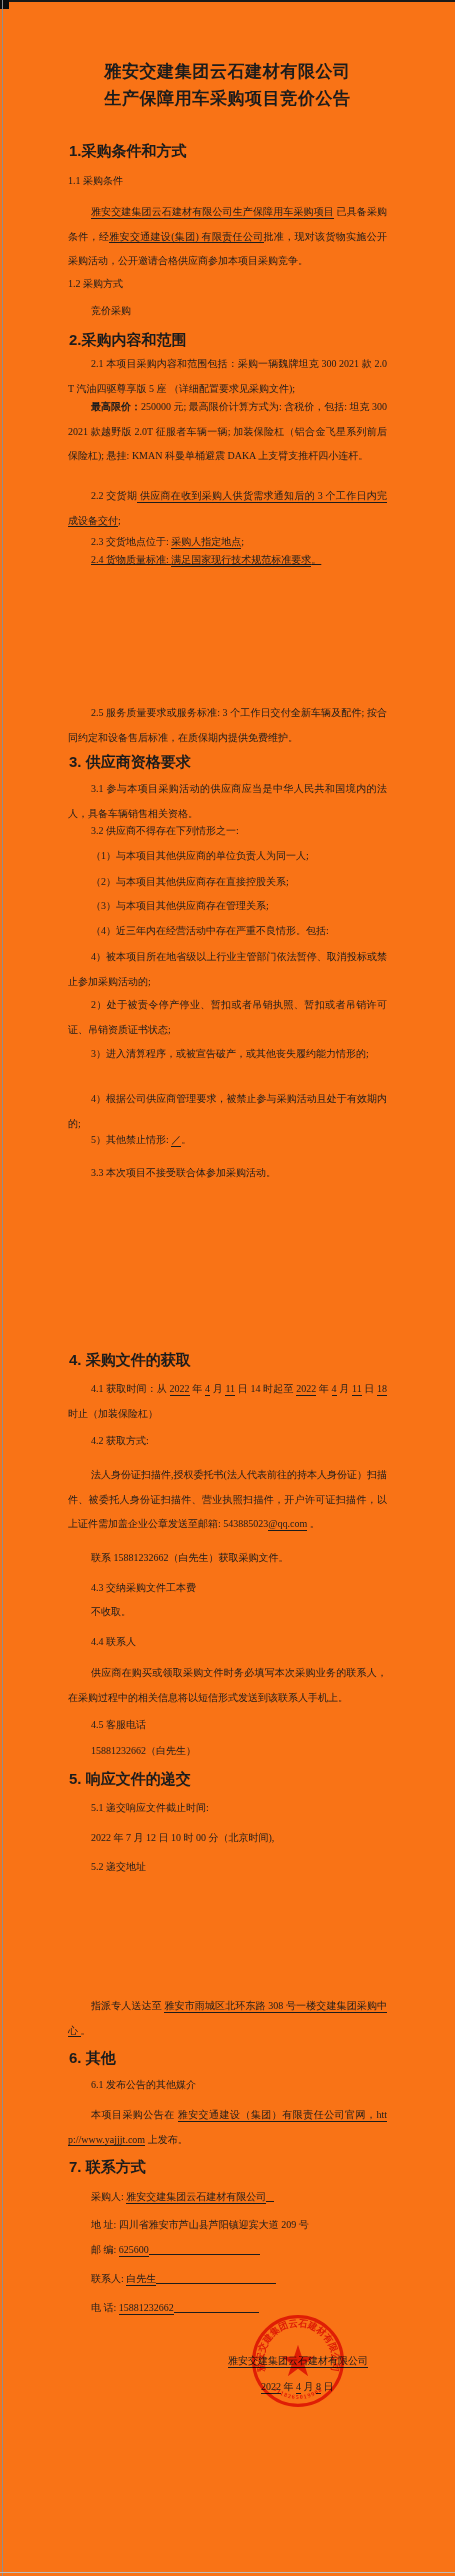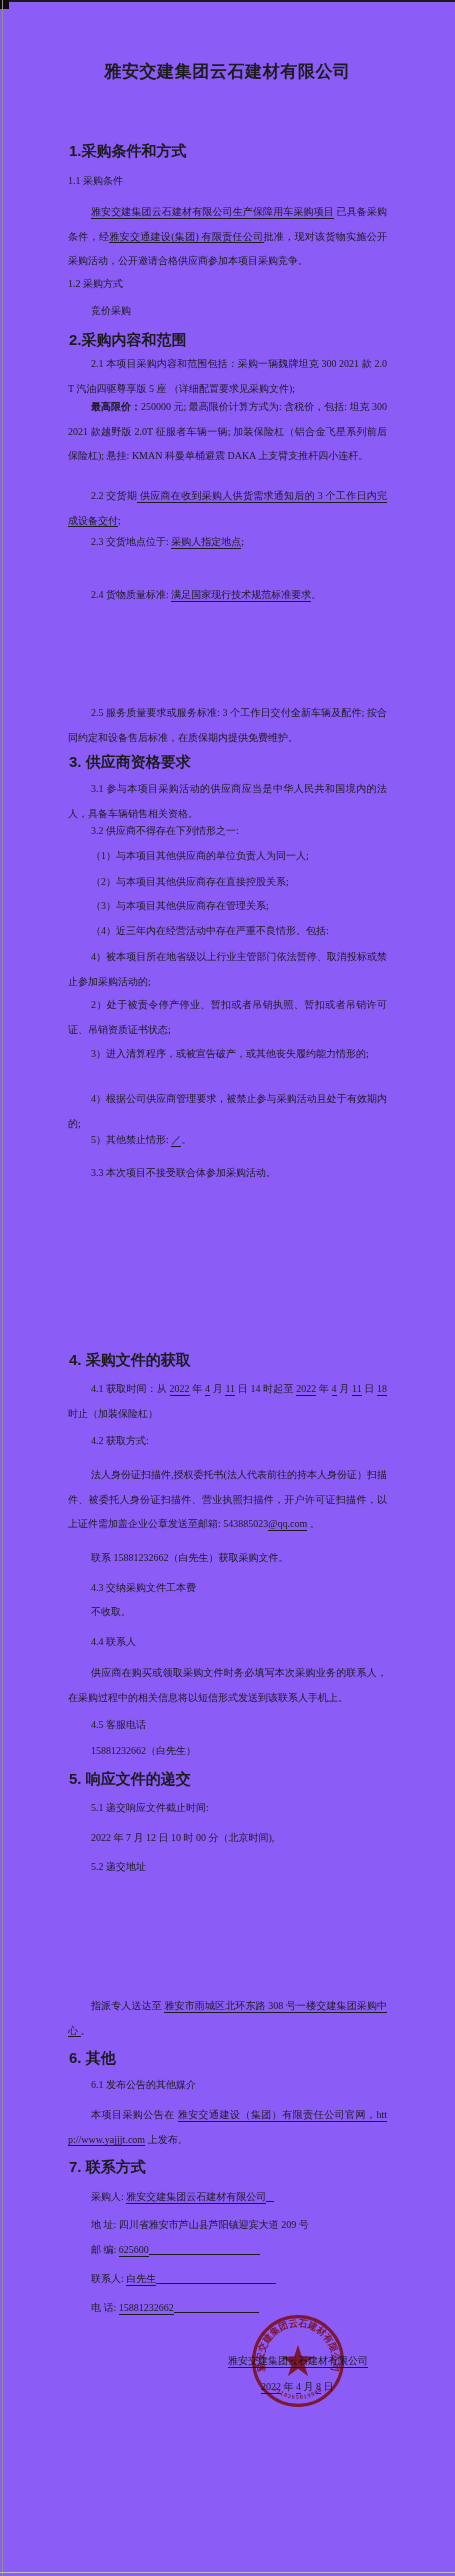--- a/index.html
+++ b/index.html
@@ -1,16 +1,16 @@
 <!DOCTYPE html>
 <html style="font-size:9px"><head>
 <meta charset="utf-8">
 <style>
   html,body{margin:0;padding:0;background:#ffffff;}
-  .page{position:relative;width:455px;height:2576px;background:#8b5cf6;overflow:hidden;
+  .page{position:relative;width:455px;height:2576px;background:#f97316;overflow:hidden;
         font-family:"Liberation Serif","DejaVu Serif",serif;color:#1c1c1c;}
   
   .edge-top{position:absolute;left:0;top:0;width:455px;height:2.3px;background:#1a1a1a;}
   .edge-corner{position:absolute;left:0;top:0;width:8.5px;height:9px;background:#0d0d0d;}
   .edge-left{position:absolute;left:2.3px;top:0;width:1.1px;height:2576px;background:#8f8f8f;}
   .edge-bottom{position:absolute;left:0;top:2572px;width:455px;height:1.1px;background:#bdbdbd;}
   
   .title{position:absolute;left:0;width:455px;text-align:center;font-weight:700;
          font-size:17px;line-height:27px;letter-spacing:0.6px;}
   .title.l1{top:58px;}
@@ -35,33 +35,34 @@
 </head>
 <body>
 
 <div class="page">
   <div class="edge-top"></div>
   <div class="edge-corner"></div>
   <div class="edge-left"></div>
   <div class="edge-bottom"></div>
 
   <div class="title l1">雅安交建集团云石建材有限公司</div>
+  <div class="title l2">生产保障用车采购项目竞价公告</div>
 
   <div>
       <div class="blk t-h" style="top: 139px;"><span>1.采购条件和方式</span></div>
       <div class="blk t-sub0" style="top: 169px;"><span>1.1 采购条件</span></div>
       <div class="blk t-p" style="top: 200px;"><span class="u">雅安交建集团云石建材有限公司生产保障用车采购项目</span><span> 已具备采购条件，经</span><span class="u">雅安交通建设(集团) 有限责任公司</span><span>批准，现对该货物实施公开采购活动，公开邀请合格供应商参加本项目采购竞争。</span></div>
       <div class="blk t-sub0" style="top: 272px;"><span>1.2 采购方式</span></div>
       <div class="blk t-p" style="top: 299px;"><span>竞价采购</span></div>
       <div class="blk t-h" style="top: 328px;"><span>2.采购内容和范围</span></div>
       <div class="blk t-p" style="top: 352px;"><span>2.1 本项目采购内容和范围包括：采购一辆魏牌坦克 300 2021 款 2.0T 汽油四驱尊享版 5 座 （详细配置要求见采购文件);</span></div>
       <div class="blk t-p" style="top: 395px;"><span class="b">最高限价：</span><span>250000 元; 最高限价计算方式为: 含税价，包括: 坦克 300 2021 款越野版 2.0T 征服者车辆一辆; 加装保险杠（铝合金飞星系列前后保险杠); 悬挂: KMAN 科曼单桶避震 DAKA 上支臂支推杆四小连杆。</span></div>
       <div class="blk t-p" style="top: 484px;"><span>2.2 交货期</span><span class="u"> 供应商在收到采购人供货需求通知后的 3 个工作日内完成设备交付</span><span>;</span></div>
       <div class="blk t-p" style="top: 530px;"><span>2.3 交货地点位于: </span><span class="u">采购人指定地点</span><span>;</span></div>
-      <div class="blk t-p" style="top: 583px;"><span>2.4 货物质量标准: </span><span class="u">满足国家现行技术规范标准要求</span><span>。</span></div>
+      <div class="blk t-p" style="top: 548px; text-decoration: underline;"><span>2.4 货物质量标准: </span><span class="u">满足国家现行技术规范标准要求</span><span>。</span></div>
       <div class="blk t-p" style="top: 701px;"><span>2.5 服务质量要求或服务标准: 3 个工作日交付全新车辆及配件; 按合同约定和设备售后标准，在质保期内提供免费维护。</span></div>
       <div class="blk t-h" style="top: 750px;"><span>3. 供应商资格要求</span></div>
       <div class="blk t-p" style="top: 777px;"><span>3.1 参与本项目采购活动的供应商应当是中华人民共和国境内的法人，具备车辆销售相关资格。</span></div>
       <div class="blk t-p" style="top: 819px;"><span>3.2 供应商不得存在下列情形之一:</span></div>
       <div class="blk t-p" style="top: 844px;"><span>（1）与本项目其他供应商的单位负责人为同一人;</span></div>
       <div class="blk t-p" style="top: 870px;"><span>（2）与本项目其他供应商存在直接控股关系;</span></div>
       <div class="blk t-p" style="top: 894px;"><span>（3）与本项目其他供应商存在管理关系;</span></div>
       <div class="blk t-p" style="top: 919px;"><span>（4）近三年内在经营活动中存在严重不良情形。包括:</span></div>
       <div class="blk t-p" style="top: 945px;"><span>4）被本项目所在地省级以上行业主管部门依法暂停、取消投标或禁止参加采购活动的;</span></div>
       <div class="blk t-p" style="top: 993px;"><span>2）处于被责令停产停业、暂扣或者吊销执照、暂扣或者吊销许可证、吊销资质证书状态;</span></div>

